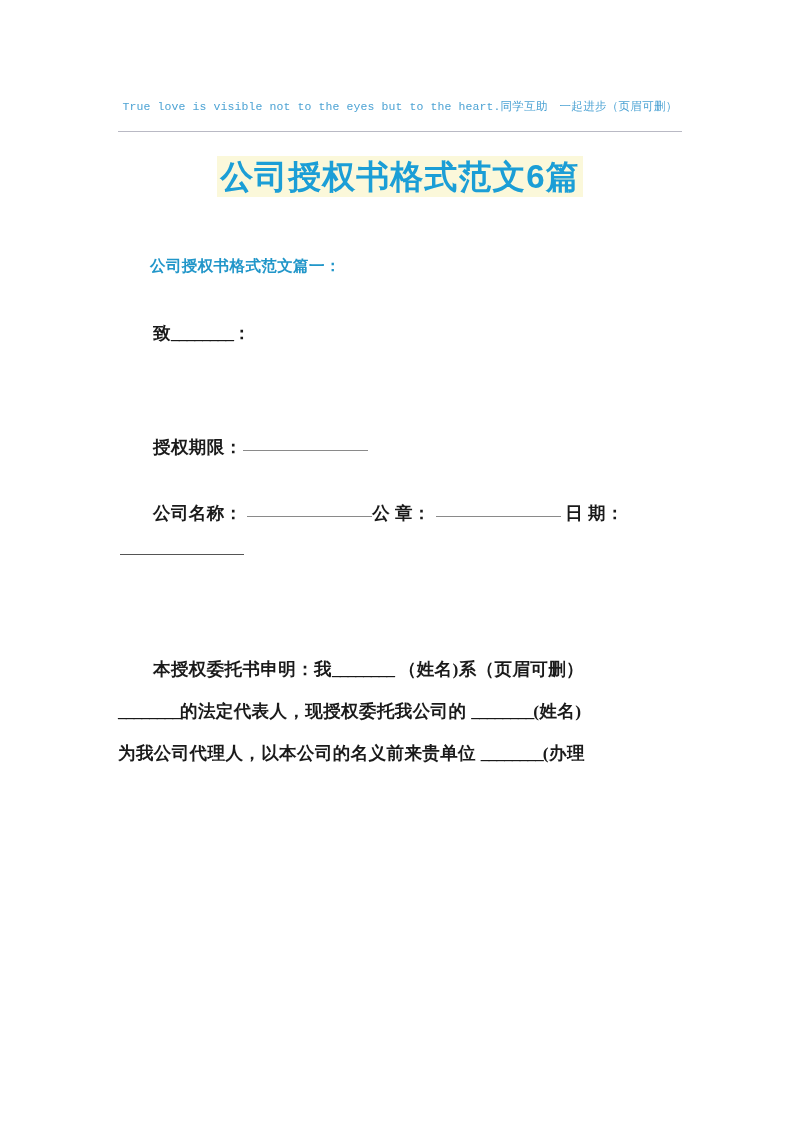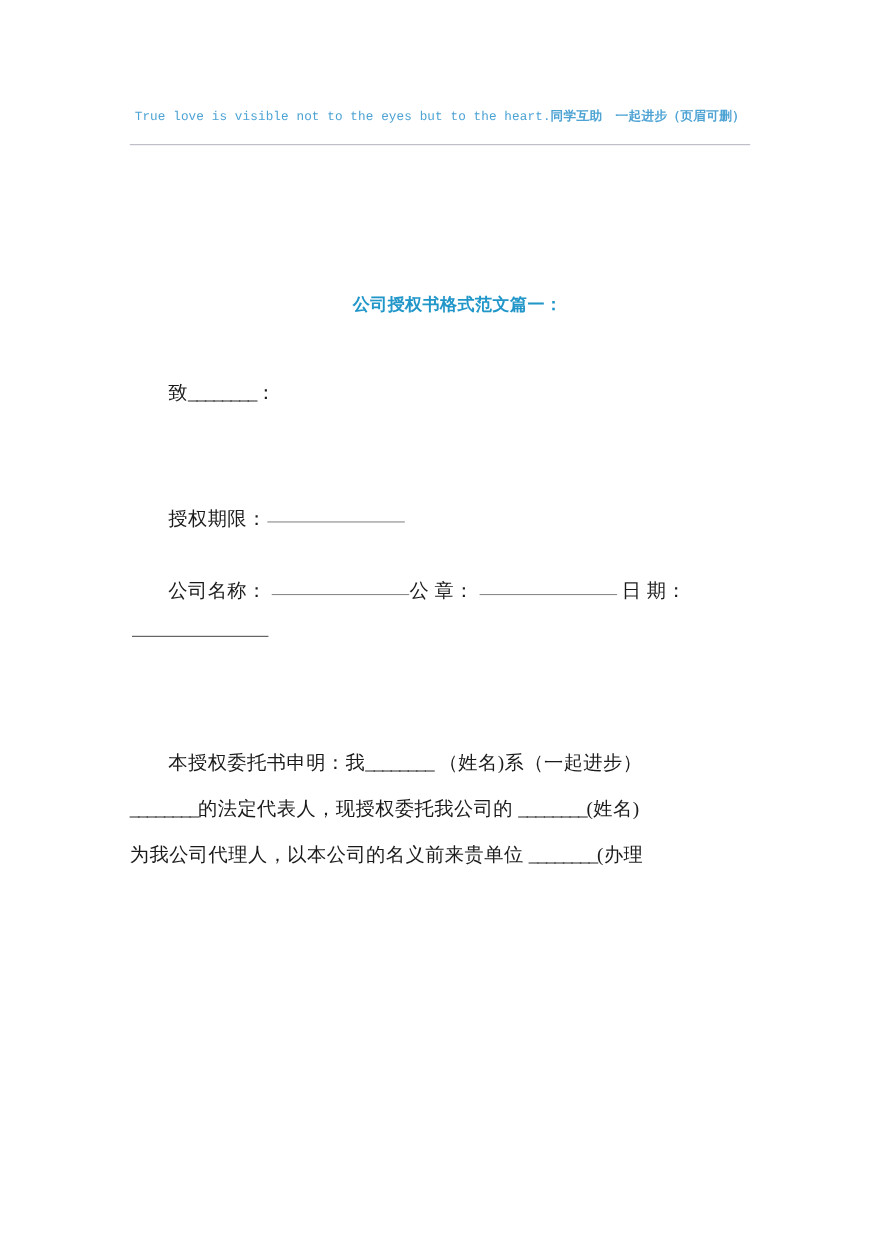--- a/index.html
+++ b/index.html
@@ -37,21 +37,20 @@
     color: #4da3d4;
     white-space: nowrap;
   }
   .doc-header .hdr-en {
     font-family: Liberation Mono, monospace;
     letter-spacing: 0.1px;
   }
   .doc-header .hdr-cn {
     font-family: "Liberation Sans", "DejaVu Sans", sans-serif;
     letter-spacing: 0.3px;
-    font-weight: bold;
   }
 
   .header-rule {
     position: absolute;
     left: 118px;
     top: 131px;
     width: 564px;
     height: 1px;
     background: #b9b9c4;
   }
@@ -84,38 +83,37 @@
     width: 564px;
   }
 
   .section-head {
     color: #2196c9;
     font-family: "Liberation Sans", "DejaVu Sans", sans-serif;
     font-weight: bold;
     font-size: 15.5px;
     line-height: 28px;
     letter-spacing: 0.4px;
-    margin: 12px;
+    margin: 0;
     padding: 0;
     text-indent: 32px;
-    text-align: center;
   }
 
   p.para {
     margin: 0;
     padding: 0;
     font-size: 17.5px;
     line-height: 42px;
     letter-spacing: 0.4px;
     color: #1a1a1a;
     text-align: justify;
     text-justify: inter-ideograph;
     word-break: break-all;
   }
-  p.indent { text-indent: 35px; }
+  p.indent { text-indent: 35px; font-weight: bold; }
 
   .gap-sm { height: 24px; }
   .gap-md { height: 32px; }
   .gap-lg { height: 40px; }
 
   
   .blank {
     display: inline-block;
     border-bottom: 1px solid #8a8a8a;
     vertical-align: 2px;
@@ -140,20 +138,23 @@
 </head>
 <body>
 
 <div class="page">
 
   <div class="doc-header">
     <span class="hdr-en">True love is visible not to the eyes but to the heart.</span><span class="hdr-cn">同学互助　一起进步（页眉可删）</span>
   </div>
   <div class="header-rule"></div>
 
+  <div class="doc-title">
+    <span class="title-text">公司授权书格式范文6篇</span>
+  </div>
 
   <div class="content">
 
     <h2 class="section-head">公司授权书格式范文篇一：</h2>
 
     <div class="gap-md"></div>
 
     <p class="para indent"><span>致</span><span class="us-line">________</span><span>：</span></p>
 
     <div class="gap-sm"></div>
@@ -170,16 +171,16 @@
 
     <p class="para indent"><span>公司名称：</span>&nbsp;<span class="blank blank-l"></span><span>公 章：</span>&nbsp;<span class="blank blank-l"></span>&nbsp;<span>日 期：</span></p>
 
     <div class="sig-line-row"><span class="sig-underline"></span></div>
 
     <div class="gap-lg"></div>
 
 
     <div class="gap-md"></div>
 
-    <p class="para indent"><span>本授权委托书申明：我</span><span class="us-line">________</span>&nbsp;<span>（姓名)系（一起进步）</span><br><span class="us-line">________</span><span>的法定代表人，现授权委托我公司的 </span><span class="us-line">________</span><span>(姓名)</span><br><span>为我公司代理人，以本公司的名义前来贵单位 </span><span class="us-line">________</span><span>(办理</span></p>
+    <p class="para indent"><span>本授权委托书申明：我</span><span class="us-line">________</span>&nbsp;<span>（姓名)系（页眉可删）</span><br><span class="us-line">________</span><span>的法定代表人，现授权委托我公司的 </span><span class="us-line">________</span><span>(姓名)</span><br><span>为我公司代理人，以本公司的名义前来贵单位 </span><span class="us-line">________</span><span>(办理</span></p>
 
   </div>
 </div>
 
 </body></html>

